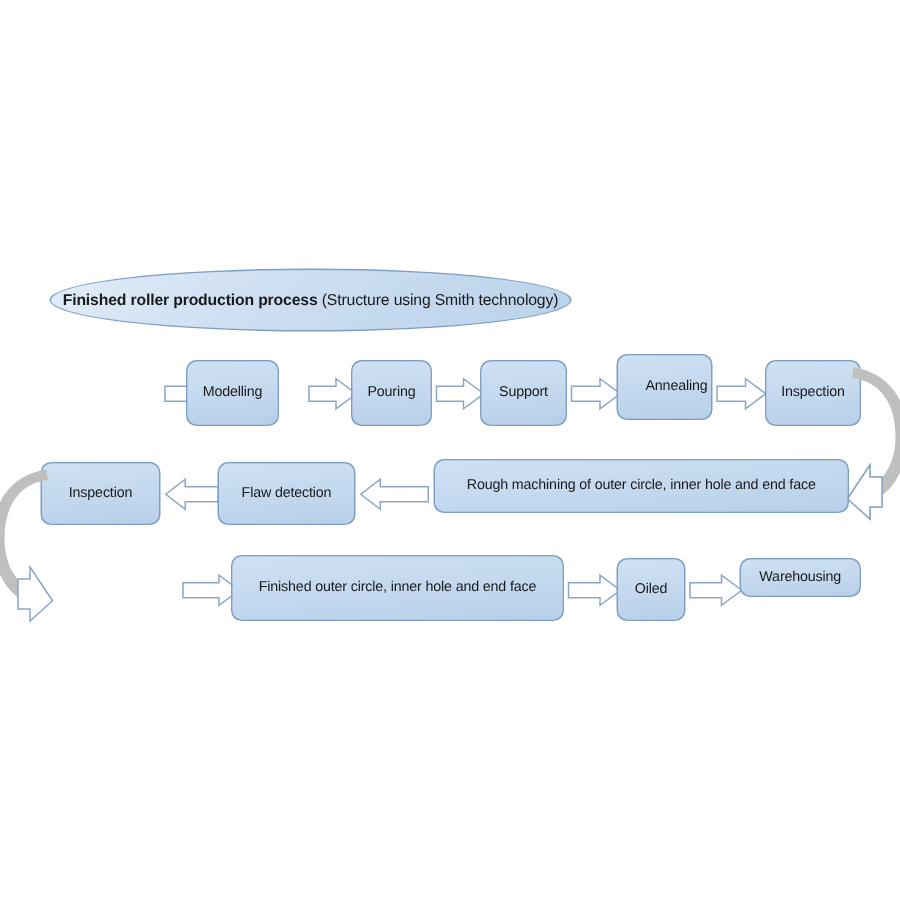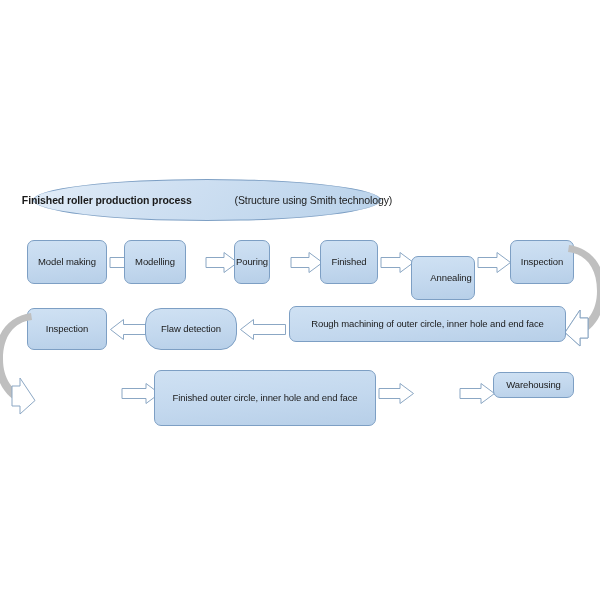--- a/index.html
+++ b/index.html
@@ -40,21 +40,20 @@
     font-size: 10.5px;
     color: #1a1a1a;
     white-space: nowrap;
     letter-spacing: -0.1px;
   }
   .title-strong {
     font-weight: bold;
   }
   .title-sub {
     font-weight: normal;
-    padding-left: 40px;
   }
 
   
   .box {
     position: absolute;
     box-sizing: border-box;
     border: 1px solid #7d9fc4;
     border-radius: 7px;
     background: linear-gradient(175deg, #cfe1f3 0%, #c3d8ee 55%, #b7cfe8 100%);
     display: flex;
@@ -105,61 +104,58 @@
 </style>
 </head>
 <body>
 
 <div id="canvas">
 
   <div class="title-ellipse">
     <div class="title-text"><span class="title-strong">Finished roller production process</span><span class="title-sub"> (Structure using Smith technology)</span></div>
   </div>
 
-  <div class="box" style="left:27px; top:240px; width:80px; height:44px;">
-    <span class="box-label">Model making</span>
-  </div>
 
   <div class="arrow" style="left:110px; top:252px;">
     <svg width="36" height="21" viewBox="0 0 36 21">
       <polygon class="arrow-poly" points="0,5.5 22,5.5 22,0.5 35.5,10.5 22,20.5 22,15.5 0,15.5"></polygon>
     </svg>
   </div>
 
   <div class="box" style="left:124px; top:240px; width:62px; height:44px;">
     <span class="box-label">Modelling</span>
   </div>
 
   <div class="arrow" style="left:206px; top:252px;">
     <svg width="32" height="21" viewBox="0 0 32 21">
       <polygon class="arrow-poly" points="0,5.5 18,5.5 18,0.5 31.5,10.5 18,20.5 18,15.5 0,15.5"></polygon>
     </svg>
   </div>
 
-  <div class="box" style="left:234px; top:240px; width:36px; height:44px;">
+  <div class="box" style="left:234px; top:240px; width:54px; height:44px;">
     <span class="box-label">Pouring</span>
   </div>
 
   <div class="arrow" style="left:291px; top:252px;">
     <svg width="32" height="21" viewBox="0 0 32 21">
       <polygon class="arrow-poly" points="0,5.5 18,5.5 18,0.5 31.5,10.5 18,20.5 18,15.5 0,15.5"></polygon>
     </svg>
   </div>
 
   <div class="box" style="left:320px; top:240px; width:58px; height:44px;">
-    <span class="box-label">Finished</span>
+    <span class="box-label">Support</span>
   </div>
 
   <div class="arrow" style="left:381px; top:252px;">
     <svg width="33" height="21" viewBox="0 0 33 21">
       <polygon class="arrow-poly" points="0,5.5 19,5.5 19,0.5 32.5,10.5 19,20.5 19,15.5 0,15.5"></polygon>
     </svg>
   </div>
 
-  <div class="box" style="left:411px; top:256px; width:64px; height:44px;padding-left:20px;">
+  <div class="box" style="left:411px; top:236px; width:64px; height:44px;padding-left:20px;">
     <span class="box-label">Annealing</span>
   </div>
 
   <div class="arrow" style="left:478px; top:252px;">
     <svg width="33" height="21" viewBox="0 0 33 21">
       <polygon class="arrow-poly" points="0,5.5 19,5.5 19,0.5 32.5,10.5 19,20.5 19,15.5 0,15.5"></polygon>
     </svg>
   </div>
 
   <div class="box" style="left:510px; top:240px; width:64px; height:44px;">
@@ -182,21 +178,21 @@
   <div class="box" style="left:27px; top:308px; width:80px; height:42px;">
     <span class="box-label">Inspection</span>
   </div>
 
   <div class="arrow" style="left:110px; top:319px;">
     <svg width="36" height="21" viewBox="0 0 36 21">
       <polygon class="arrow-poly" points="35.5,5.5 13.5,5.5 13.5,0.5 0.5,10.5 13.5,20.5 13.5,15.5 35.5,15.5"></polygon>
     </svg>
   </div>
 
-  <div class="box" style="left:145px; top:308px; width:92px; height:42px;border-radius:16px;">
+  <div class="box" style="left:145px; top:308px; width:92px; height:42px;">
     <span class="box-label">Flaw detection</span>
   </div>
 
   <div class="arrow" style="left:240px; top:319px;">
     <svg width="46" height="21" viewBox="0 0 46 21">
       <polygon class="arrow-poly" points="45.5,5.5 13.5,5.5 13.5,0.5 0.5,10.5 13.5,20.5 13.5,15.5 45.5,15.5"></polygon>
     </svg>
   </div>
 
   <div class="box" style="left:289px; top:306px; width:277px; height:36px;">
@@ -215,30 +211,33 @@
     </svg>
   </div>
 
 
   <div class="arrow" style="left:122px; top:383px;">
     <svg width="38" height="21" viewBox="0 0 38 21">
       <polygon class="arrow-poly" points="0,5.5 24,5.5 24,0.5 37.5,10.5 24,20.5 24,15.5 0,15.5"></polygon>
     </svg>
   </div>
 
-  <div class="box" style="left:154px; top:370px; width:222px; height:56px;align-items:center;">
+  <div class="box" style="left:154px; top:370px; width:222px; height:44px;align-items:center;">
     <span class="box-label">Finished outer circle, inner hole and end face</span>
   </div>
 
   <div class="arrow" style="left:379px; top:383px;">
     <svg width="35" height="21" viewBox="0 0 35 21">
       <polygon class="arrow-poly" points="0,5.5 21,5.5 21,0.5 34.5,10.5 21,20.5 21,15.5 0,15.5"></polygon>
     </svg>
   </div>
 
+  <div class="box" style="left:411px; top:372px; width:46px; height:42px;">
+    <span class="box-label">Oiled</span>
+  </div>
 
   <div class="arrow" style="left:460px; top:383px;">
     <svg width="35" height="21" viewBox="0 0 35 21">
       <polygon class="arrow-poly" points="0,5.5 21,5.5 21,0.5 34.5,10.5 21,20.5 21,15.5 0,15.5"></polygon>
     </svg>
   </div>
 
   <div class="box" style="left:493px; top:372px; width:81px; height:26px;">
     <span class="box-label">Warehousing</span>
   </div>

